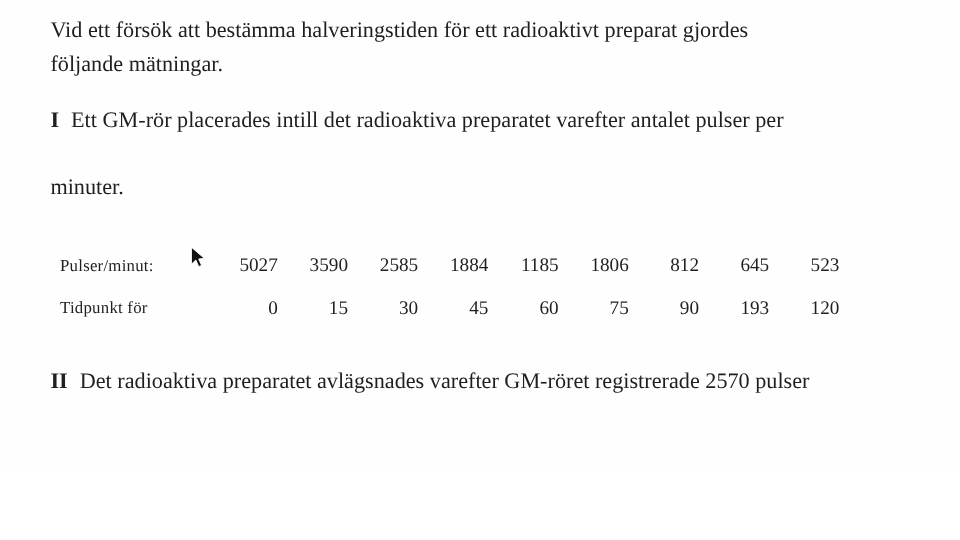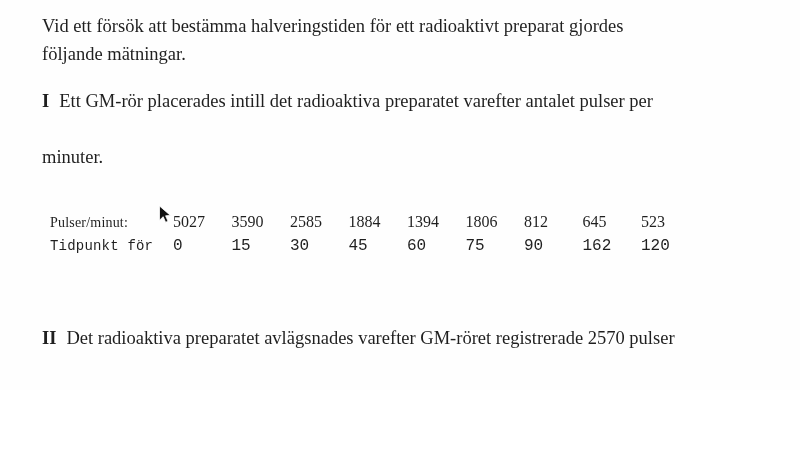--- a/index.html
+++ b/index.html
@@ -15,46 +15,46 @@
   .para {
     position: absolute;
     left: 42px;
     margin: 0;
     font-size: 18.5px;
     line-height: 28px;
     white-space: nowrap;
   }
   .intro  { top: 12px; }
   .part1  { top: 87px; }
-  .part2  { top: 324px; }
+  .part2  { top: 304px; }
   .task   { top: 389px; }
   .plabel {
     font-weight: bold;
     margin-right: 10px;
   }
   .mtable {
     position: absolute;
     left: 50px;
     top: 212px;
   }
   .trow {
     display: grid;
     grid-template-columns: 123px repeat(9, 58.5px);
   }
   .trow1 { align-items: baseline; line-height: 22px; }
-  .trow2 { margin-top: 5px; align-items: end; font-family: Liberation Mono, monospace; }
+  .trow2 { margin-top: 16px; align-items: end; }
   .tlabel {
     font-size: 14px;
     line-height: 19px;
     letter-spacing: 0.2px;
   }
   .tnum {
     font-size: 16px;
     line-height: 19px;
-    text-align: left;
+    text-align: right;
   }
   .cursor {
     position: absolute;
     left: 158px;
     top: 205px;
     width: 13px;
     height: 20px;
   }
 </style>
 </head>
@@ -73,38 +73,38 @@
     <span>minuter.</span>
   </p>
 
   <div class="mtable">
     <div class="trow trow1">
       <div class="tlabel">Pulser/minut:</div>
       <div class="tnum">5027</div>
       <div class="tnum">3590</div>
       <div class="tnum">2585</div>
       <div class="tnum">1884</div>
-      <div class="tnum">1394</div>
+      <div class="tnum">1185</div>
       <div class="tnum">1806</div>
       <div class="tnum">812</div>
       <div class="tnum">645</div>
       <div class="tnum">523</div>
     </div>
     <div class="trow trow2">
       <div class="tlabel">
         <span>Tidpunkt för</span><br>
       </div>
       <div class="tnum">0</div>
       <div class="tnum">15</div>
       <div class="tnum">30</div>
       <div class="tnum">45</div>
       <div class="tnum">60</div>
       <div class="tnum">75</div>
       <div class="tnum">90</div>
-      <div class="tnum">162</div>
+      <div class="tnum">193</div>
       <div class="tnum">120</div>
     </div>
   </div>
 
   <p class="para part2">
     <span class="plabel">II</span><span>Det radioaktiva preparatet avlägsnades varefter GM-röret registrerade 2570 pulser</span><br>
   </p>
 
 
   <svg class="cursor" viewBox="0 0 13 20" xmlns="http://www.w3.org/2000/svg">

